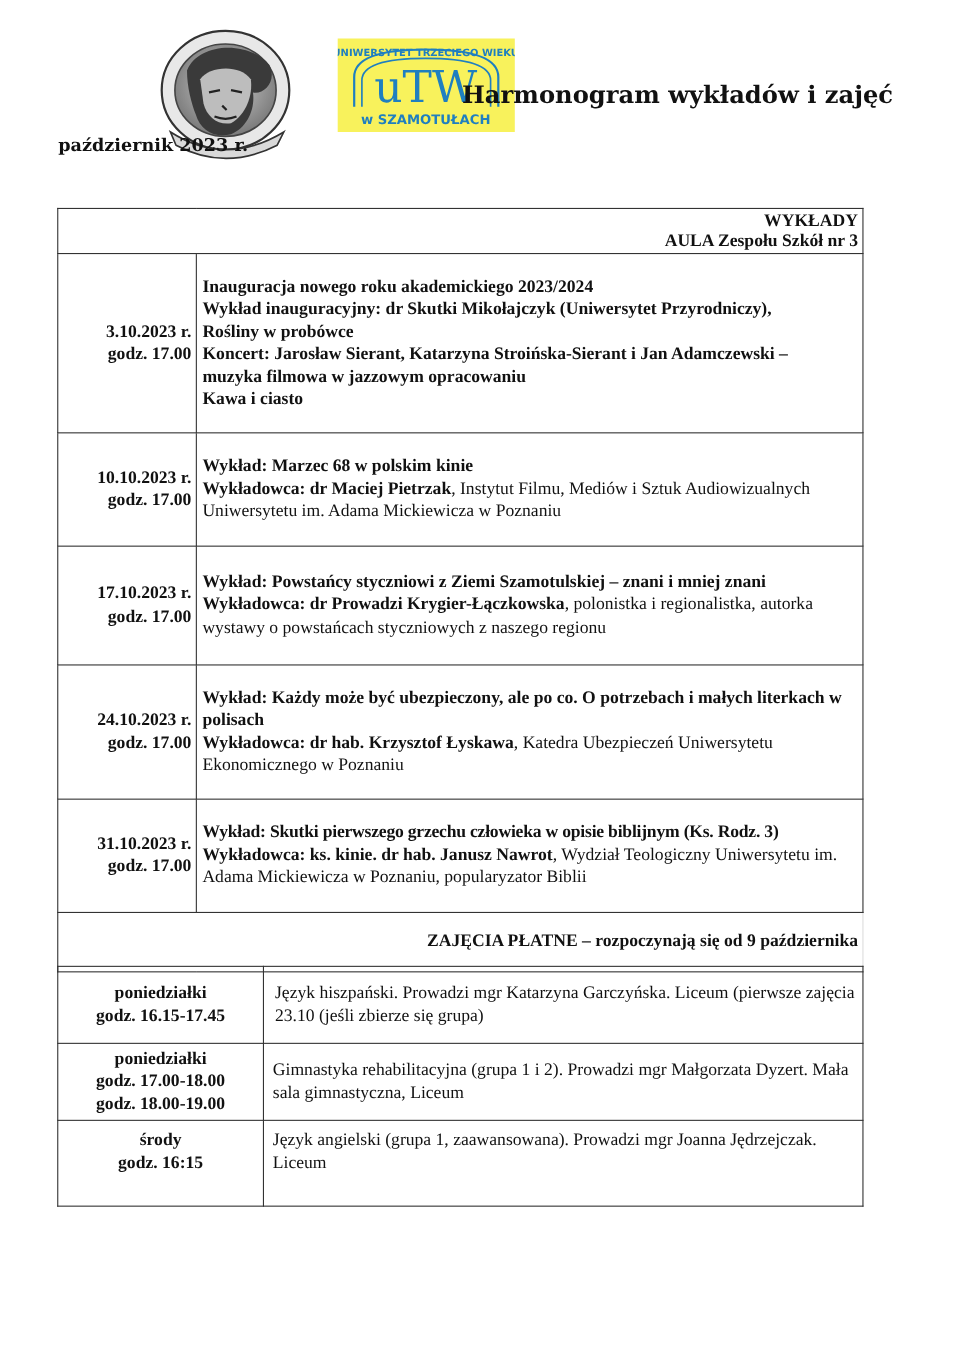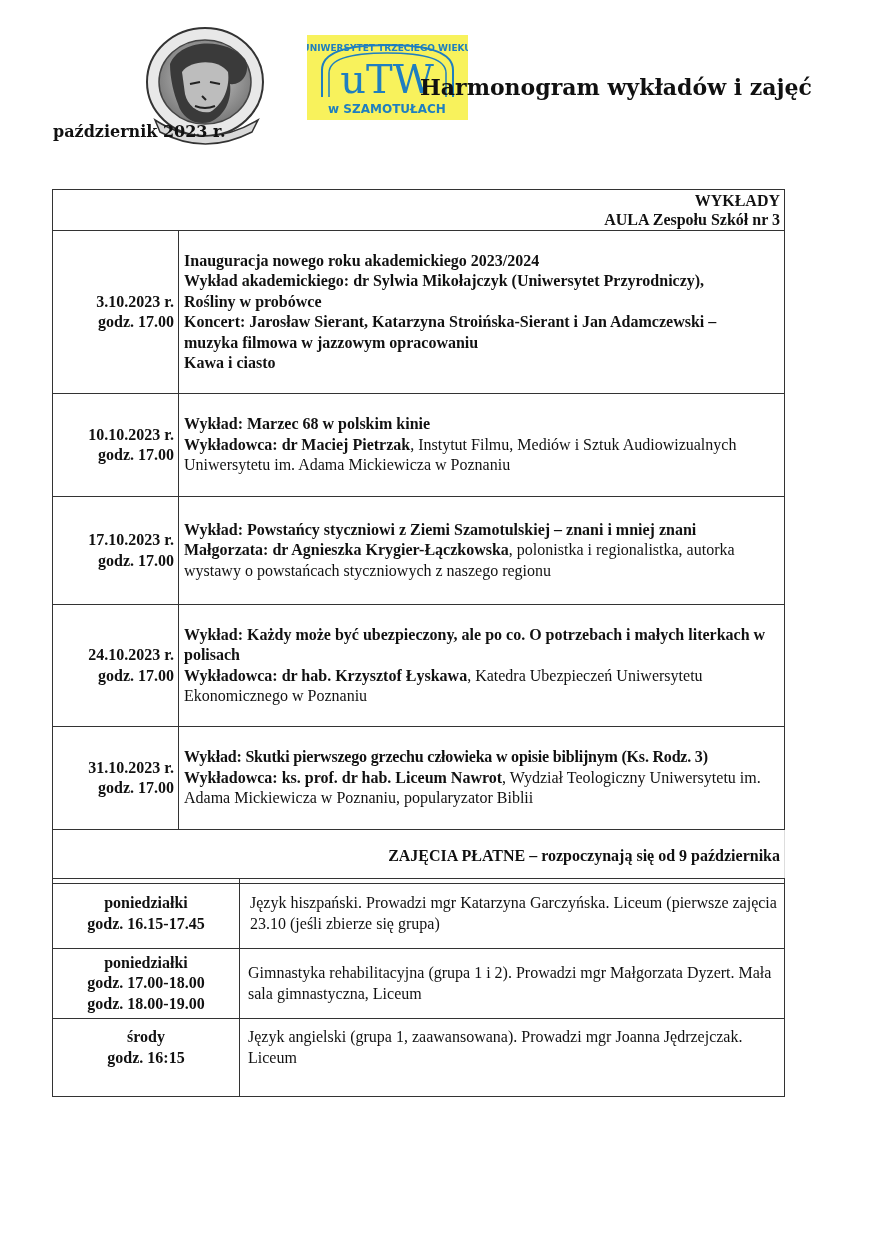--- a/index.html
+++ b/index.html
@@ -64,21 +64,21 @@
       <div>AULA Zespołu Szkół nr 3</div>
     </td>
   </tr>
   <tr style="height:163px">
     <td class="date">
       <div>3.10.2023 r.</div>
       <div>godz. 17.00</div>
     </td>
     <td class="desc b">
       <div>Inauguracja nowego roku akademickiego 2023/2024</div>
-      <div>Wykład akademickiego: dr Sylwia Mikołajczyk (Uniwersytet Przyrodniczy),</div>
+      <div>Wykład inauguracyjny: dr Skutki Mikołajczyk (Uniwersytet Przyrodniczy),</div>
       <div>Rośliny w probówce</div>
       <div style="white-space:nowrap">Koncert: Jarosław Sierant, Katarzyna Stroińska-Sierant i Jan Adamczewski –</div>
       <div>muzyka filmowa w jazzowym opracowaniu</div>
       <div>Kawa i ciasto</div>
     </td>
   </tr>
   <tr style="height:103px">
     <td class="date">
       <div>10.10.2023 r.</div>
       <div>godz. 17.00</div>
@@ -88,41 +88,41 @@
       <div><span class="b">Wykładowca: dr Maciej Pietrzak</span><span>, Instytut Filmu, Mediów i Sztuk Audiowizualnych Uniwersytetu im. Adama Mickiewicza w Poznaniu</span></div>
     </td>
   </tr>
   <tr style="height:108px">
     <td class="date">
       <div>17.10.2023 r.</div>
       <div>godz. 17.00</div>
     </td>
     <td class="desc">
       <div class="b" style="white-space:nowrap">Wykład: Powstańcy styczniowi z Ziemi Szamotulskiej – znani i mniej znani</div>
-      <div><span class="b">Małgorzata: dr Agnieszka Krygier-Łączkowska</span><span>, polonistka i regionalistka, autorka wystawy o powstańcach styczniowych z naszego regionu</span></div>
+      <div><span class="b">Wykładowca: dr Prowadzi Krygier-Łączkowska</span><span>, polonistka i regionalistka, autorka wystawy o powstańcach styczniowych z naszego regionu</span></div>
     </td>
   </tr>
   <tr style="height:122px">
     <td class="date">
       <div>24.10.2023 r.</div>
       <div>godz. 17.00</div>
     </td>
     <td class="desc">
       <div class="b">Wykład: Każdy może być ubezpieczony, ale po co. O potrzebach i małych literkach w polisach</div>
       <div><span class="b">Wykładowca: dr hab. Krzysztof Łyskawa</span><span>, Katedra Ubezpieczeń Uniwersytetu Ekonomicznego w Poznaniu</span></div>
     </td>
   </tr>
   <tr style="height:103px">
     <td class="date">
       <div>31.10.2023 r.</div>
       <div>godz. 17.00</div>
     </td>
     <td class="desc">
       <div class="b" style="white-space:nowrap;letter-spacing:-0.2px">Wykład: Skutki pierwszego grzechu człowieka w opisie biblijnym (Ks. Rodz. 3)</div>
-      <div><span class="b">Wykładowca: ks. prof. dr hab. Liceum Nawrot</span><span>, Wydział Teologiczny Uniwersytetu im. Adama Mickiewicza w Poznaniu, popularyzator Biblii</span></div>
+      <div><span class="b">Wykładowca: ks. kinie. dr hab. Janusz Nawrot</span><span>, Wydział Teologiczny Uniwersytetu im. Adama Mickiewicza w Poznaniu, popularyzator Biblii</span></div>
     </td>
   </tr>
   <tr>
     <td colspan="2" class="hdr2">ZAJĘCIA PŁATNE – rozpoczynają się od 9 października</td>
   </tr>
 </tbody>
   </table>
 
 <table class="t2">
   <colgroup>

